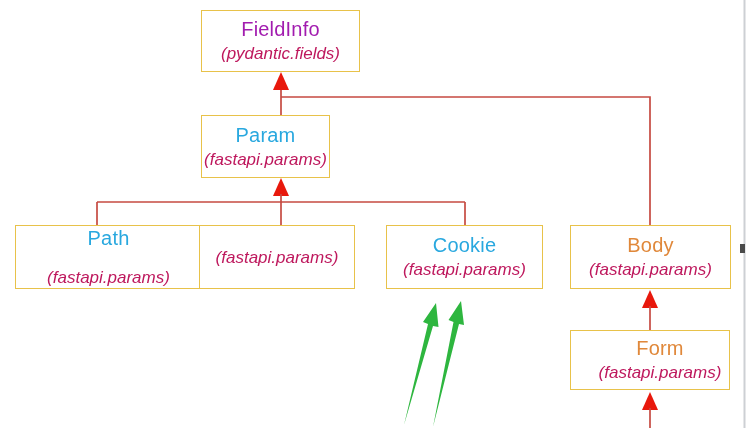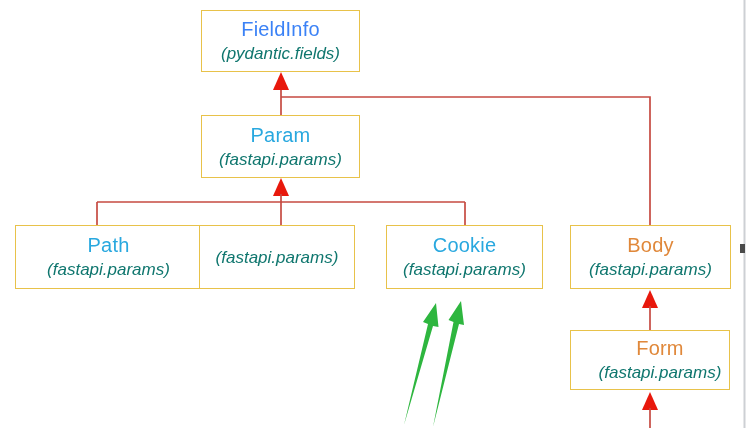--- a/index.html
+++ b/index.html
@@ -17,28 +17,28 @@
     border:1px solid #e8c24a;
     background:#ffffff;
     display:flex;
     flex-direction:column;
     align-items:center;
     justify-content:center;
     text-align:center;
     line-height:1.25;
   }
   .node-title{font-size:20px;letter-spacing:.2px;}
-  .node-subtitle{font-size:17px;font-style:italic;color:#0f766e;margin-top:1px;}
-  .t-green{color:#3b82f6;}
+  .node-subtitle{font-size:17px;font-style:italic;color:#be185d;margin-top:1px;}
+  .t-green{color:#a21caf;}
   .t-blue{color:#29a8df;}
   .t-orange{color:#e0883a;}
   
   .n-fieldinfo{left:201px;top:10px;width:159px;height:62px;}
-  .n-param   {left:201px;top:115px;width:159px;height:63px;}
-  .n-path    {left:15px; top:225px;width:187px;height:64px;}
+  .n-param   {left:201px;top:115px;width:129px;height:63px;}
+  .n-path    {left:15px; top:225px;width:187px;height:64px;justify-content:space-between;}
   .n-query   {left:199px;top:225px;width:156px;height:64px;}
   .n-cookie  {left:386px;top:225px;width:157px;height:64px;}
   .n-body    {left:570px;top:225px;width:161px;height:64px;}
   .n-form    {left:570px;top:330px;width:160px;height:60px;padding-left:20px;}
   .wire{stroke:#c64a41;stroke-width:1.7;fill:none;}
   .head{fill:#e8180c;stroke:none;}
   .green-arrow{fill:#2eb63f;stroke:none;}
 </style>
 </head>
 <body>

